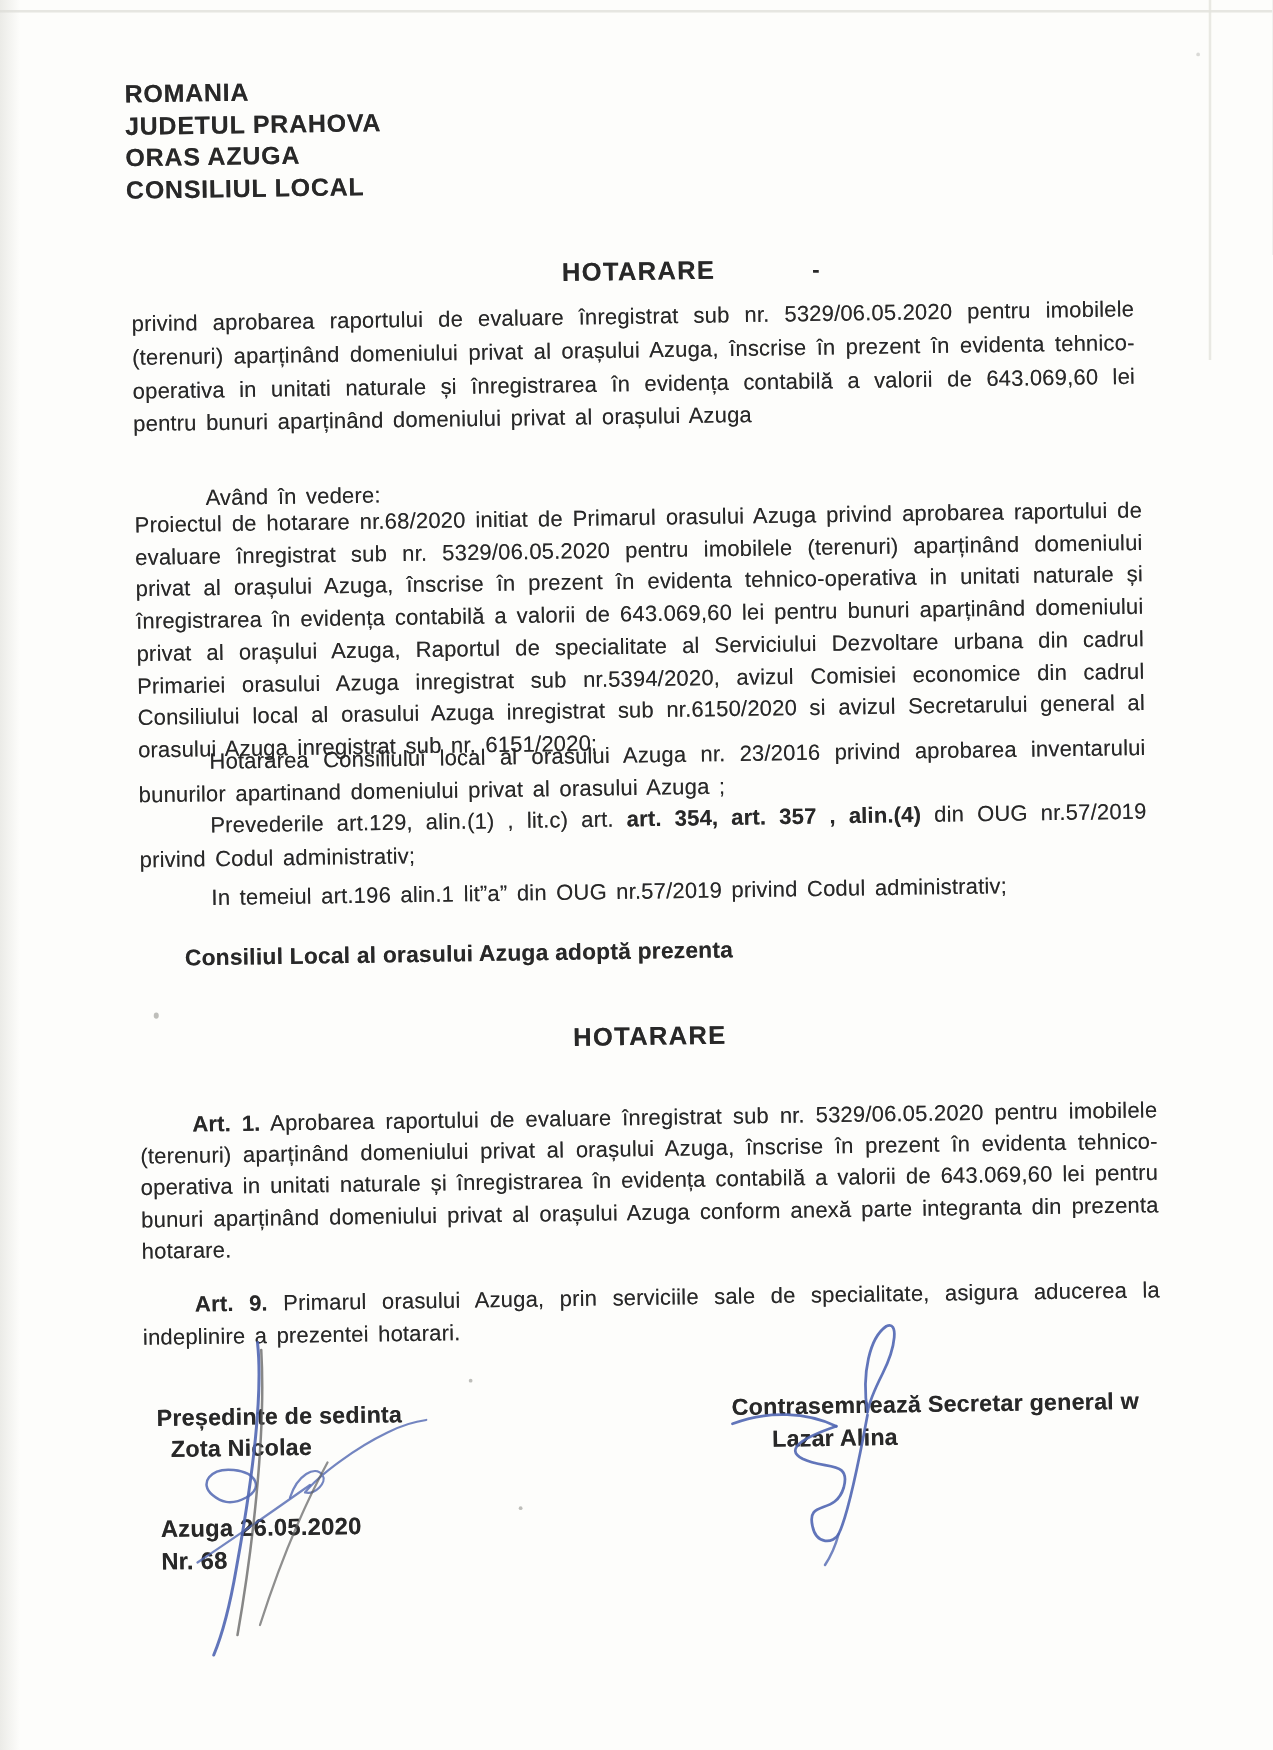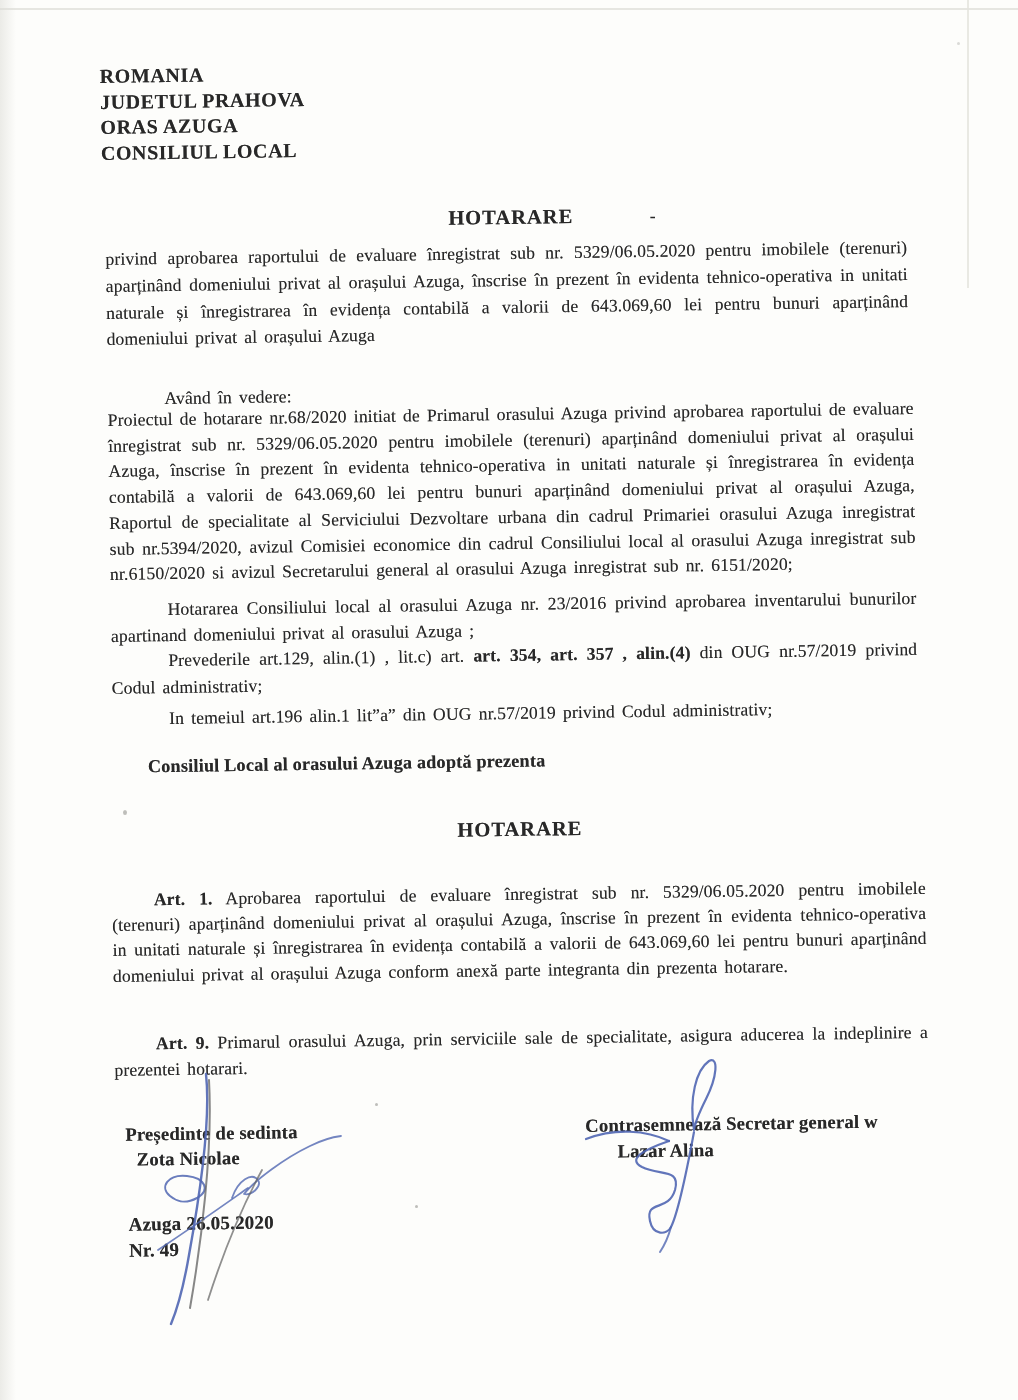--- a/index.html
+++ b/index.html
@@ -2,21 +2,21 @@
 <html><head>
 <meta charset="utf-8">
 <style>
   html,body{margin:0;padding:0;background:#e8e8e6;}
   .page{
     position:relative;
     width:1018px;height:1400px;
     margin:0 auto;
     background:#fdfdfb;
     overflow:hidden;
-    font-family:Liberation Serif, serif;
+    font-family:Liberation Sans, sans-serif;
     color:#282828;
   }
   
   .edge-left{position:absolute;left:0;top:0;width:16px;height:100%;
     background:linear-gradient(90deg,#ebebe7,rgba(253,253,251,0));}
   .edge-topline{position:absolute;left:0;top:8px;width:100%;height:2px;background:#dcdcd6;opacity:.7;}
   .edge-rightline{position:absolute;left:967px;top:0;width:2px;height:288px;background:#e3e3dd;opacity:.8;}
   .speck{position:absolute;background:#8a8a85;border-radius:50%;opacity:.55;}
 
   .content{
@@ -88,21 +88,21 @@
 
     <div class="blk txt" style="left:100px;top:1032px;width:814px;text-indent:42px;line-height:25.5px;"><b class="artlbl">Art. 9.</b><span> Primarul orasului Azuga, prin serviciile sale de specialitate, asigura aducerea la indeplinire a prezentei hotarari.</span></div>
 
     <div class="sig-label" style="left:110px;top:1124px;">Președinte de sedinta</div>
     <div class="sig-label" style="left:121px;top:1149px;">Zota Nicolae</div>
 
     <div class="sig-label" style="left:570px;top:1122px;">Contrasemnează  Secretar general w</div>
     <div class="sig-label" style="left:602px;top:1148px;">Lazar Alina</div>
 
     <div class="sig-label" style="left:112px;top:1214px;font-size:19px;">Azuga 26.05.2020</div>
-    <div class="sig-label" style="left:112px;top:1240px;font-size:19px;">Nr. 49</div>
+    <div class="sig-label" style="left:112px;top:1240px;font-size:19px;">Nr. 68</div>
   </div>
 
   <svg class="sig-overlay" width="1018" height="1400" viewBox="0 0 1018 1400">
 
     <g fill="none" stroke-linecap="round" stroke-linejoin="round">
       <path d="M206,1074 C211,1120 199,1200 189,1255 C183,1290 176,1312 171,1324" stroke="#5066b2" stroke-width="2.4" opacity="0.9"></path>
       <path d="M170,1196 C159,1187 168,1174 187,1176 C205,1178 211,1190 197,1198 C184,1205 176,1201 170,1196" stroke="#5066b2" stroke-width="2" opacity="0.85"></path>
       <path d="M158,1250 C200,1222 228,1202 248,1188" stroke="#5066b2" stroke-width="1.8" opacity="0.8"></path>
       <path d="M232,1198 C238,1180 252,1172 258,1180 C262,1186 252,1196 244,1194 C255,1180 285,1158 310,1146 C322,1140 333,1137 341,1136" stroke="#5066b2" stroke-width="1.8" opacity="0.8"></path>
       <path d="M209,1080 C213,1150 201,1245 190,1308" stroke="#5f5f5f" stroke-width="2" opacity="0.75"></path>

